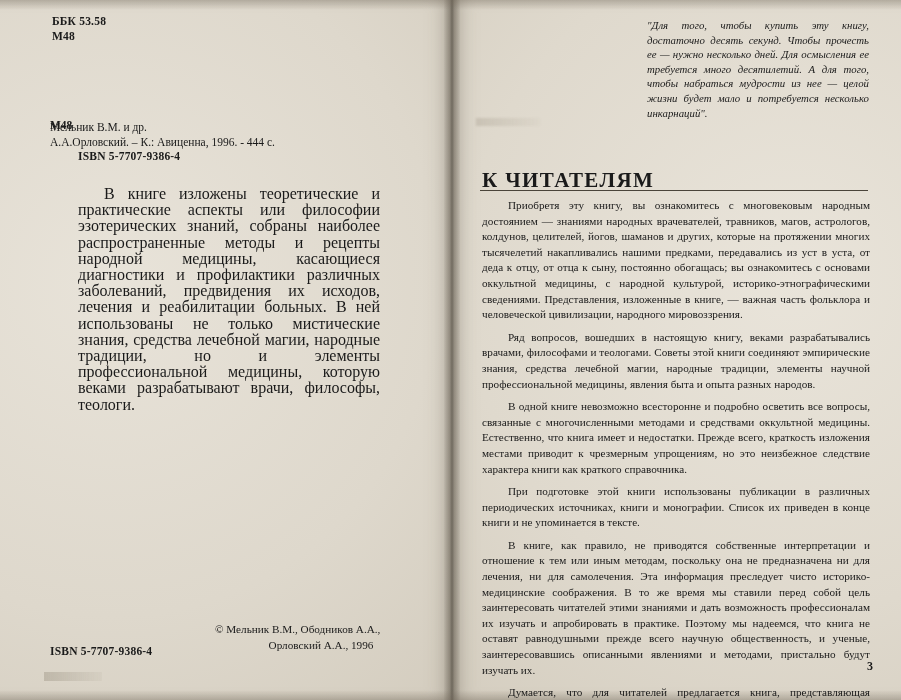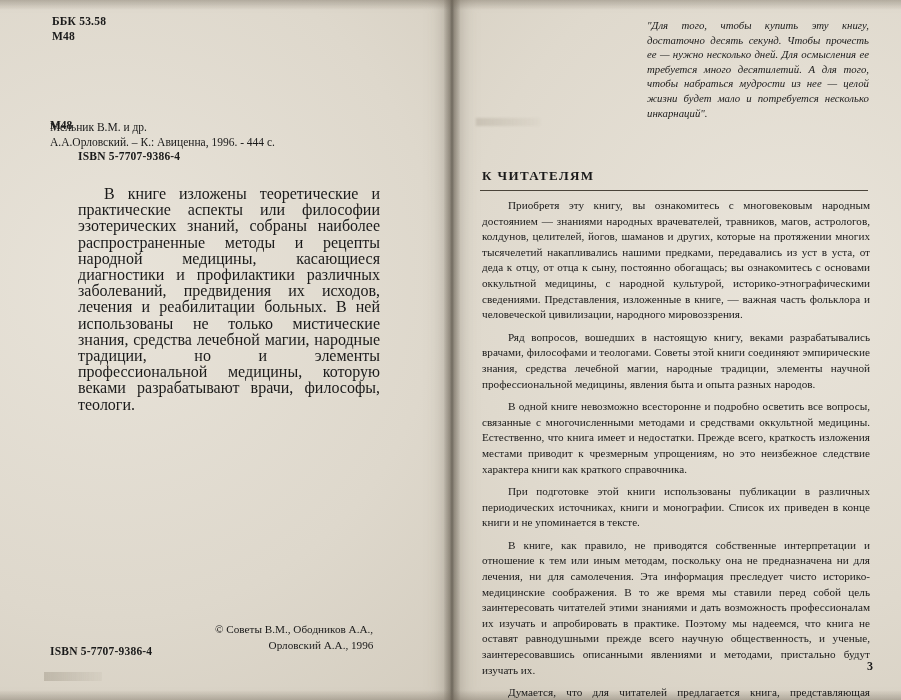--- a/index.html
+++ b/index.html
@@ -175,21 +175,21 @@
     top: 118px;
     width: 64px;
     height: 8px;
     background: linear-gradient(90deg, rgba(130,120,102,0.22), rgba(130,120,102,0.03));
     filter: blur(0.8px);
   }
   .r-title {
     position: absolute;
     left: 30px;
     top: 168px;
-    font-size: 13px;
+    font-size: 21px;
     font-weight: bold;
     letter-spacing: 1.4px;
   }
   .r-rule {
     position: absolute;
     left: 28px;
     top: 190px;
     width: 388px;
     height: 1px;
     background: #4a443a;
@@ -249,21 +249,21 @@
         <span class="line1">Мельник В.М. и др.</span>
         <span class="line3">А.А.Орловский. – К.: Авиценна, 1996.  - 444 с.</span>
       </span>
     </div>
 
     <div class="isbn-top">ISBN 5-7707-9386-4</div>
 
     <div class="annotation">В книге изложены теоретические и практические аспекты или философии эзотерических знаний, собраны наиболее распространенные методы и рецепты народной медицины, касающиеся диагностики и профилактики различных заболеваний, предвидения их исходов, лечения и реабилитации больных. В ней использованы не только мистические знания, средства лечебной магии, народные традиции, но и элементы профессиональной медицины, которую веками разрабатывают врачи, философы, теологи.</div>
 
     <div class="copyright">
-      <span>© Советы В.М., Ободников А.А.,</span>
+      <span>© Мельник В.М., Ободников А.А.,</span>
       <span class="l2">Орловский А.А., 1996</span>
     </div>
 
     <div class="isbn-bottom">ISBN 5-7707-9386-4</div>
     <div class="smudge"></div>
   </div>
 
   <div class="right-content">
 
     <div class="epigraph">"Для того, чтобы купить эту книгу, достаточно десять секунд. Чтобы прочесть ее — нужно несколько дней. Для осмысления ее требуется много десятилетий. А для того, чтобы набраться мудрости из нее — целой жизни будет мало и потребуется несколько инкарнаций".</div>

